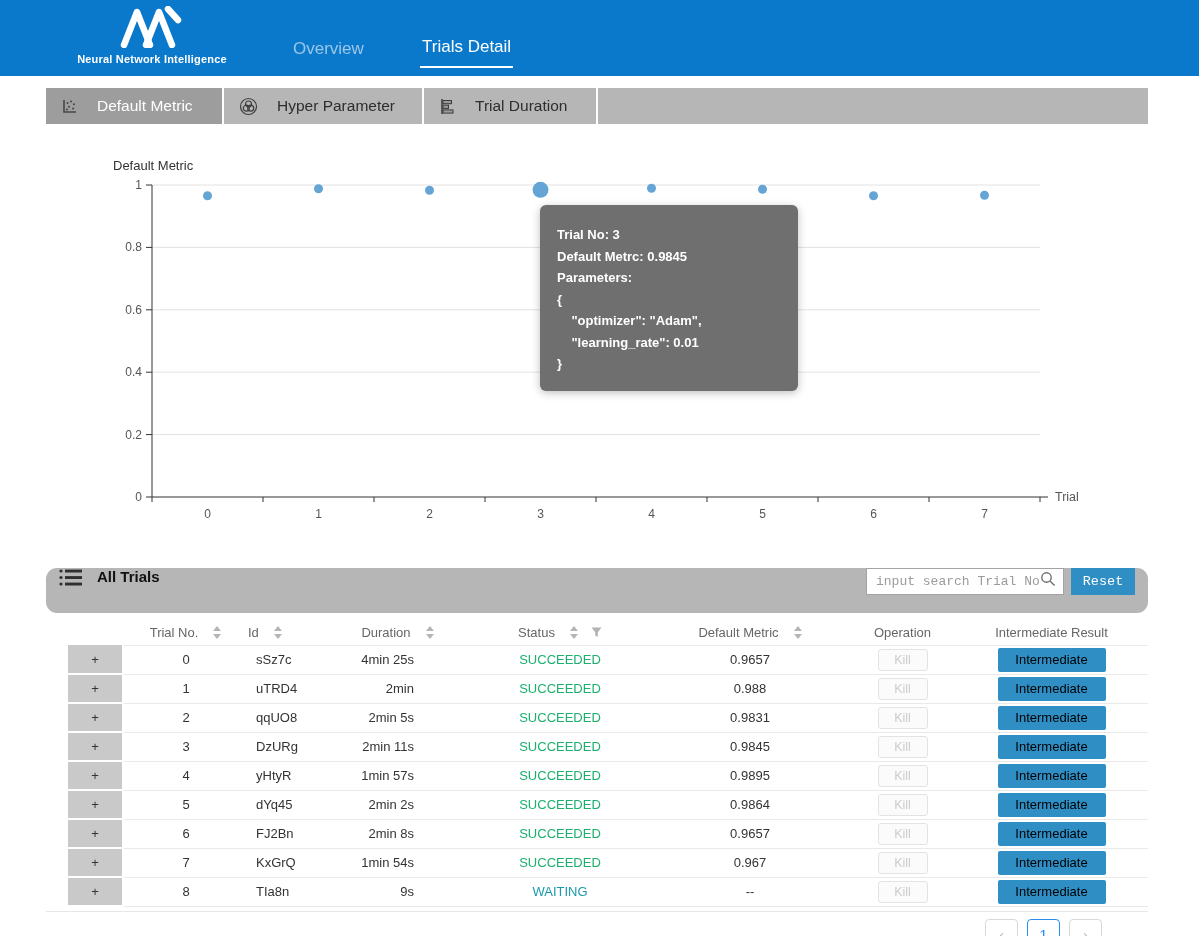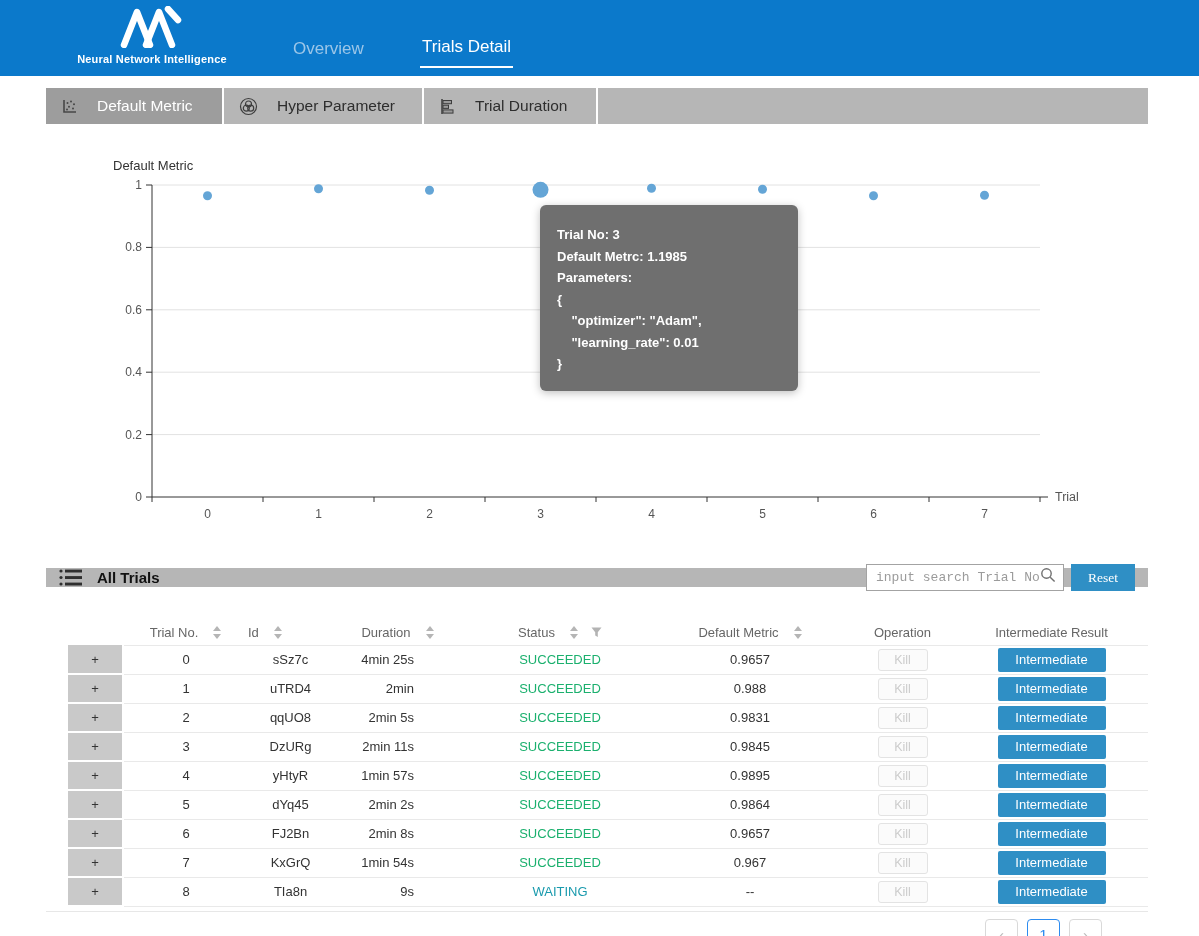--- a/index.html
+++ b/index.html
@@ -30,53 +30,53 @@
   .vsep{ width:2px; height:36px; background:#fff; }
 
   
   #chart{ position:absolute; left:0; top:140px; }
   .tooltip{ position:absolute; left:540px; top:205px; width:258px; height:186px;
     background:var(--tooltip-gray); border-radius:6px; z-index:5; padding:19px 14px 16px 17px;
     box-shadow:0 2px 8px rgba(0,0,0,.25); }
   .tooltip .line{ color:#fff; font-size:13px; font-weight:600; line-height:21.5px; white-space:pre; }
 
   
-  .at-bar{ position:absolute; left:46px; top:568px; width:1102px; height:19px; background:var(--bar-gray);
-    display:flex; align-items:center; padding:0 13px; }
+  .at-bar{ position:absolute; left:46px; top:568px; width:1102px; height:45px; background:var(--bar-gray);
+    display:flex; padding:0 13px;border-radius:11px; }
   .at-icon{ display:flex; }
   .at-title{ font-size:15px; font-weight:700; color:#111; margin-left:14px; }
   .spacer{ flex:1; }
   .search-box{ width:198px; height:27px; background:#fff; border:1px solid #a3a3a3; display:flex; align-items:center; padding:0 7px 0 9px;font-family:Liberation Mono, monospace; }
   .search-box input{ flex:1; min-width:0; border:none; outline:none; font-size:13px; color:#333; font-family:inherit; }
   .search-box input::placeholder{ color:#9b9b9b; }
-  .reset-btn{ width:64px; height:27px; margin-left:7px; background:var(--accent); color:#fff; border:none; font-size:13.5px; cursor:pointer; font-family:Liberation Serif, serif; }
+  .reset-btn{ width:64px; height:27px; margin-left:7px; background:var(--accent); color:#fff; border:none; font-size:13.5px; cursor:pointer; font-family:Liberation Mono, monospace; }
 
   
   .table-wrap{ position:absolute; left:68px; top:620px; width:1080px; }
   table{ border-collapse:collapse; table-layout:fixed; width:1080px; font-size:13px; }
   col.c0{width:55px} col.c1{width:125px} col.c2{width:77px} col.c3{width:145px}
   col.c4{width:180px} col.c5{width:200px} col.c6{width:105px} col.c7{width:193px}
   thead th{ height:25px; font-weight:400; color:#666; font-size:13px; border-bottom:1px solid #e9e9e9; }
   thead th.c0{ border-bottom:none; }
   thead th.c2{ text-align:left; }
   .hwrap{ display:inline-flex; align-items:center; }
   .hlabel{ white-space:nowrap; }
   .sort{ display:inline-flex; flex-direction:column; margin-left:15px; cursor:pointer; }
   .tri{ width:0; height:0; border-left:4px solid transparent; border-right:4px solid transparent; }
   .tri.up{ border-bottom:5px solid #b5b5b5; margin-bottom:3px; }
   .tri.down{ border-top:5px solid #b5b5b5; }
   .funnel{ display:inline-flex; margin-left:13px; cursor:pointer; }
   tbody td{ height:29px; border-bottom:1px solid #e9e9e9; color:#333; text-align:center; }
   td.expander{ background:#c9c9c9; border-bottom:2px solid #fff; border-right:2px solid #fff; cursor:pointer; font-size:13px; color:#333; }
-  td.c2{ text-align:center; padding-left:8px; }
+  td.c2{ text-align:left; padding-left:8px; }
   td.c3{ text-align:right; padding-right:56px; }
   td.status-succeeded{ color:var(--succeeded); }
   td.status-waiting{ color:var(--waiting); }
   .kill-btn{ width:50px; height:22px; background:#fbfbfb; border:1px solid #e3e3e3; border-radius:3px; color:#ccc; font-size:12.5px; font-family:inherit; }
-  .int-btn{ width:108px; height:24px; background:var(--accent); border:none; border-radius:2px; color:#ffffff; font-size:13px; cursor:pointer; font-family:inherit; }
+  .int-btn{ width:108px; height:24px; background:var(--accent); border:none; border-radius:2px; color:#000000; font-size:13px; cursor:pointer; font-family:inherit; }
 
   .table-bottom{ position:absolute; left:46px; top:911px; width:1102px; height:1px; background:#e7e7e7; }
 
   
   .pagination{ position:absolute; left:985px; top:919px; display:flex; gap:9px; }
   .page-btn{ width:33px; height:30px; background:#fff; border:1px solid #d9d9d9; border-radius:4px;
     color:#b9b9b9; font-size:15px; display:flex; align-items:center; justify-content:center; cursor:pointer; font-family:inherit; }
   .page-btn.active{ border-color:var(--page-active); color:var(--page-active); }
 </style>
 </head>
@@ -190,21 +190,21 @@
     <circle cx="540.5" cy="49.83600000000001" r="8" fill="#64a5d6"></circle>
     <circle cx="651.5" cy="48.27600000000001" r="4.5" fill="#64a5d6"></circle>
     <circle cx="762.5" cy="49.2432" r="4.5" fill="#64a5d6"></circle>
     <circle cx="873.5" cy="55.701599999999985" r="4.5" fill="#64a5d6"></circle>
     <circle cx="984.5" cy="55.29599999999999" r="4.5" fill="#64a5d6"></circle>
   </svg>
 
 <div class="tooltip">
   <div id="tooltip-lines">
       <div class="line">Trial No: 3</div>
-      <div class="line">Default Metrc: 1.1985</div>
+      <div class="line">Default Metrc: 0.9845</div>
       <div class="line">Parameters:</div>
       <div class="line">{</div>
       <div class="line">    "optimizer": "Adam",</div>
       <div class="line">    "learning_rate": 0.01</div>
       <div class="line">}</div>
     </div>
 </div>
 
 <div class="at-bar">
   <span class="at-icon">

